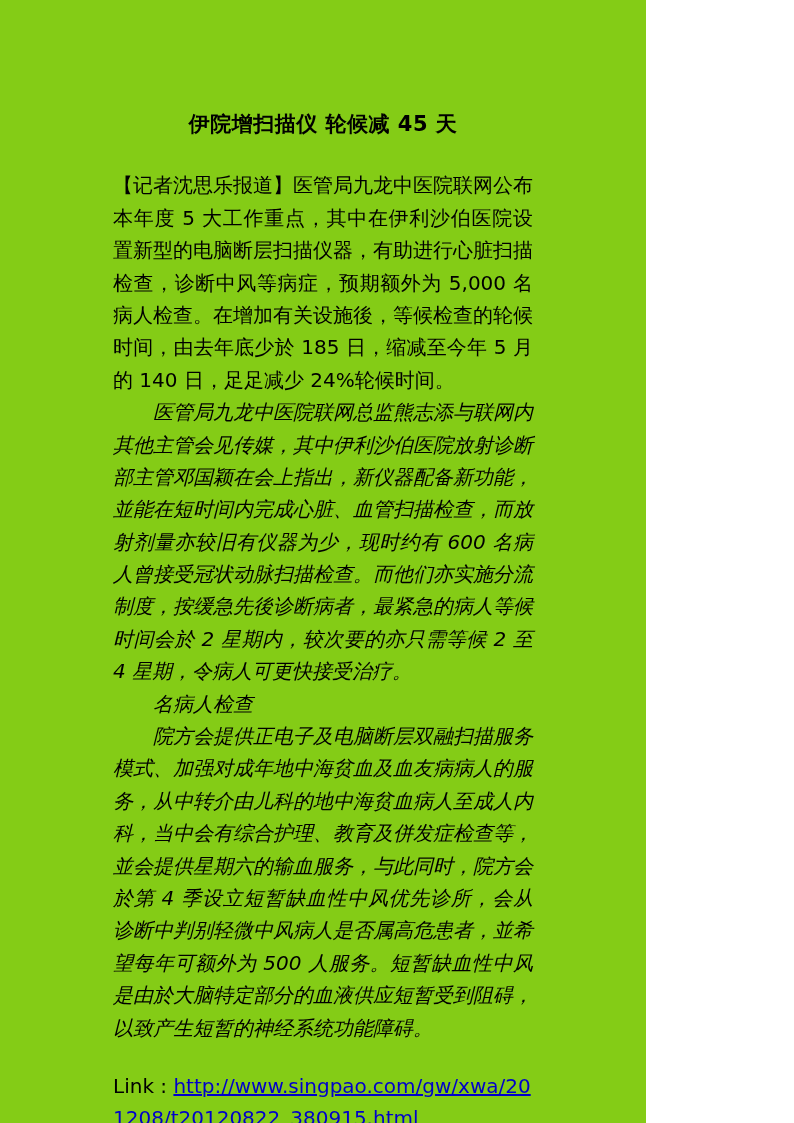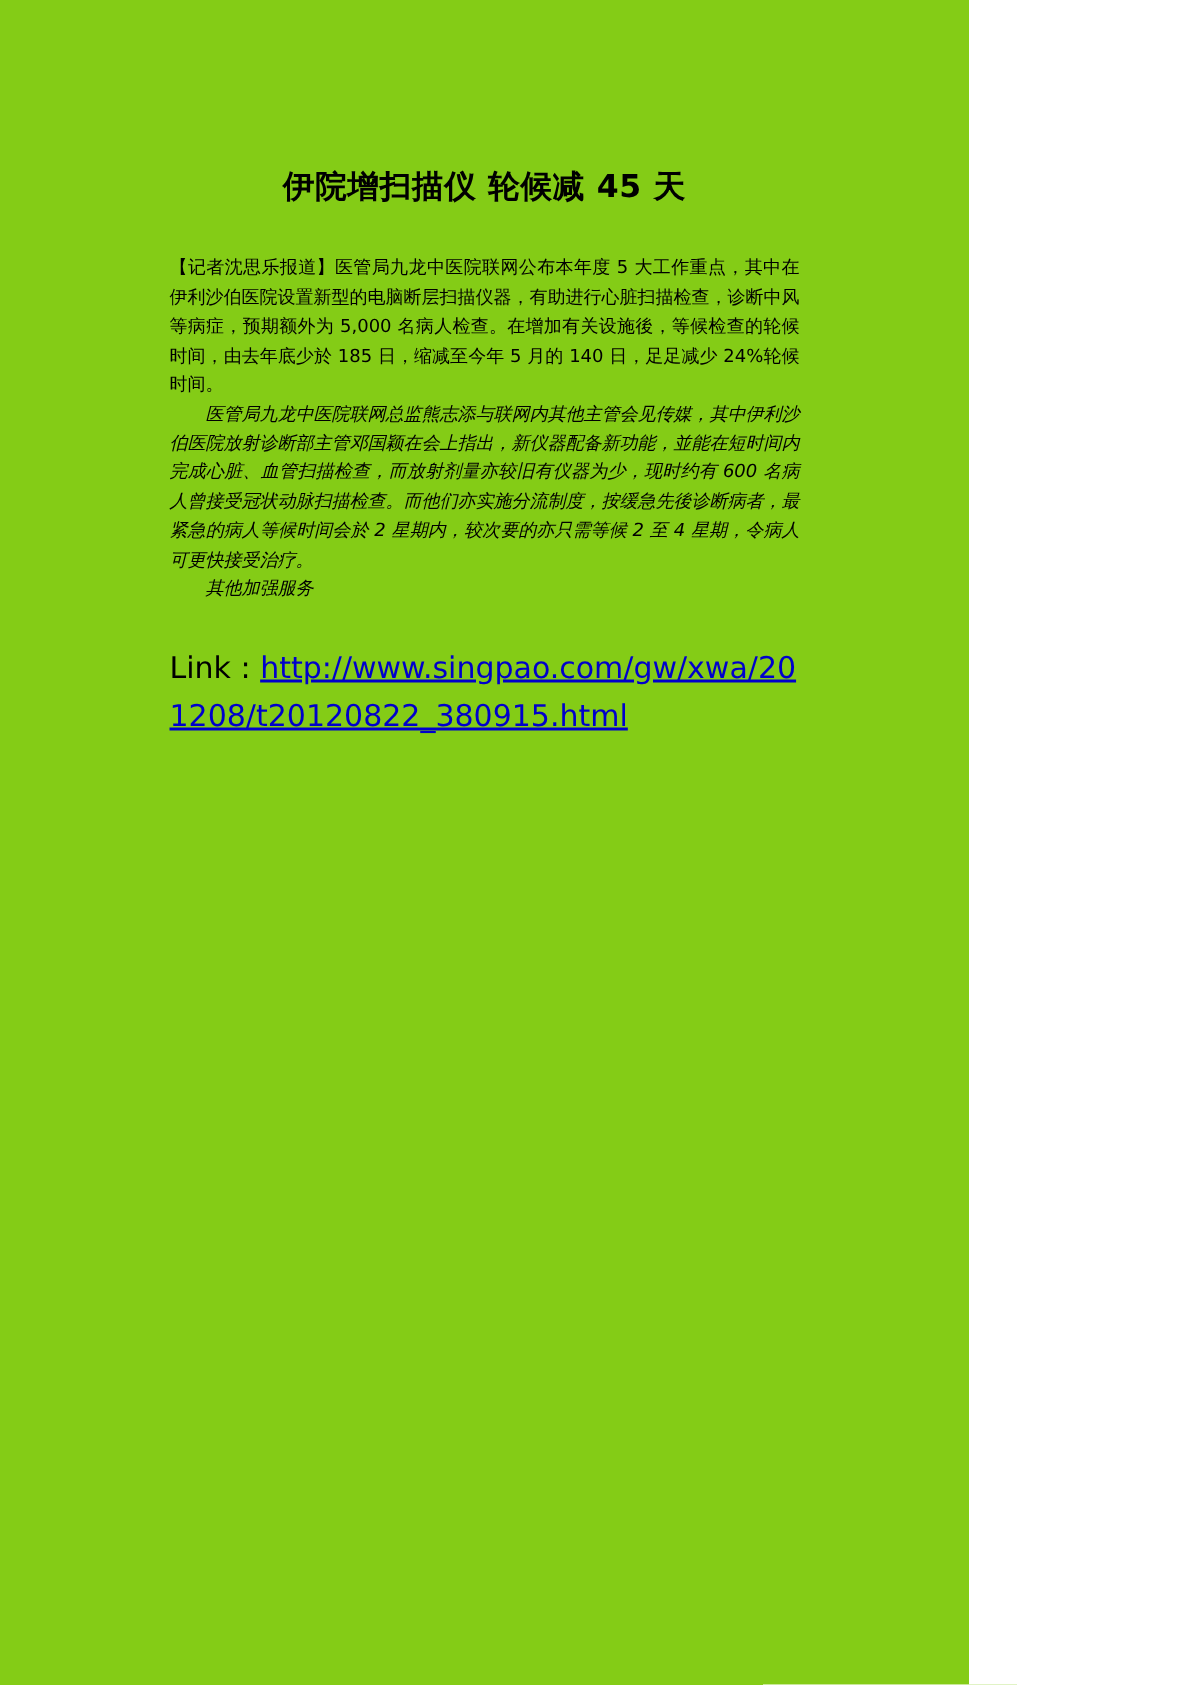--- a/index.html
+++ b/index.html
@@ -24,21 +24,21 @@
   }
   .doc-title {
     text-align: center;
     font-size: 21px;
     font-weight: bold;
     letter-spacing: 0.5px;
     margin: 14px 0 30px 0;
     line-height: 1.4;
   }
   .body-text {
-    font-size: 12px;
+    font-size: 20px;
     line-height: 1.62;
     text-align: justify;
     text-justify: inter-ideograph;
   }
   .body-text p {
     margin: 0;
     text-indent: 0;
   }
   .body-text p.indent {
     text-indent: 2em;
@@ -61,20 +61,21 @@
 </head>
 <body>
 
 <div class="page">
 
   <h1 class="doc-title">伊院增扫描仪 轮候减 45 天</h1>
 
   <div class="body-text">
     <p>【记者沈思乐报道】医管局九龙中医院联网公布本年度 5 大工作重点，其中在伊利沙伯医院设置新型的电脑断层扫描仪器，有助进行心脏扫描检查，诊断中风等病症，预期额外为 5,000 名病人检查。在增加有关设施後，等候检查的轮候时间，由去年底少於 185 日，缩减至今年 5 月的 140 日，足足减少 24%轮候时间。</p>
     <p class="indent">医管局九龙中医院联网总监熊志添与联网内其他主管会见传媒，其中伊利沙伯医院放射诊断部主管邓国颖在会上指出，新仪器配备新功能，並能在短时间内完成心脏、血管扫描检查，而放射剂量亦较旧有仪器为少，现时约有 600 名病人曾接受冠状动脉扫描检查。而他们亦实施分流制度，按缓急先後诊断病者，最紧急的病人等候时间会於 2 星期内，较次要的亦只需等候 2 至 4 星期，令病人可更快接受治疗。</p>
-    <p class="indent">其他加强服务</p>
+    <p class="indent">名病人检查</p>
+    <p class="indent">院方会提供正电子及电脑断层双融扫描服务模式、加强对成年地中海贫血及血友病病人的服务，从中转介由儿科的地中海贫血病人至成人内科，当中会有综合护理、教育及併发症检查等，並会提供星期六的输血服务，与此同时，院方会於第 4 季设立短暂缺血性中风优先诊所，会从诊断中判别轻微中风病人是否属高危患者，並希望每年可额外为 500 人服务。短暂缺血性中风是由於大脑特定部分的血液供应短暂受到阻碍，以致产生短暂的神经系统功能障碍。</p>
   </div>
 
   <div class="link-row">
     <span class="link-label">Link : </span><a class="link-url" href="#">http://www.singpao.com/gw/xwa/201208/t20120822_380915.html</a>
   </div>
 
 </div>
 
 </body></html>

